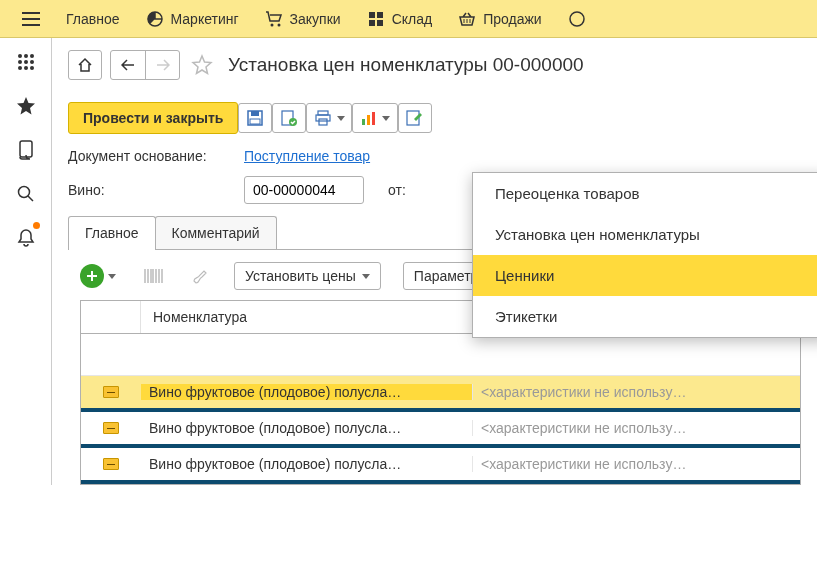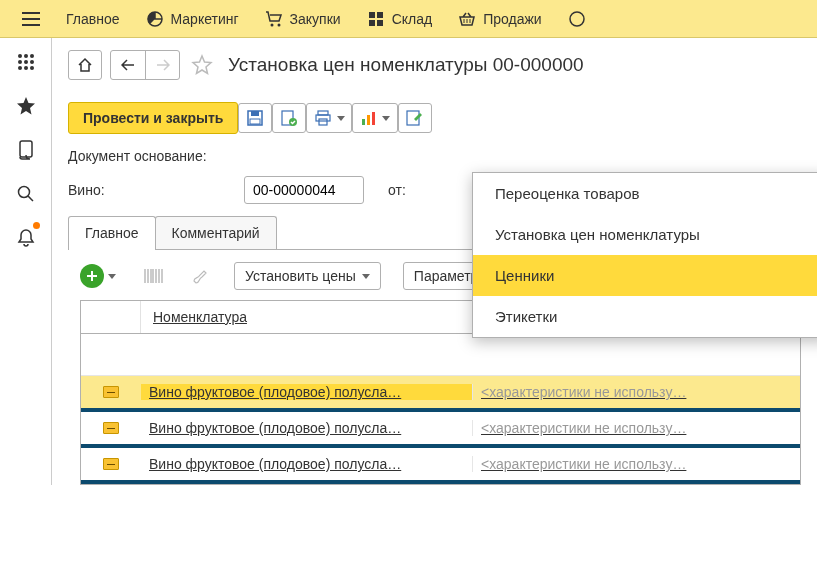--- a/index.html
+++ b/index.html
@@ -37,21 +37,21 @@
   .tab.active { background:#fff; position:relative; }
   .tab.active::after { content:''; position:absolute; left:0; right:0; bottom:-1px; height:2px; background:#fff; }
 
   .toolbar2 { display:flex; align-items:center; gap:22px; margin-left:12px; margin-bottom:10px; }
   .circle-add { width:24px; height:24px; background:#3aa32a; border-radius:50%; display:flex; align-items:center; justify-content:center; cursor:pointer; position:relative; }
   .circle-add::after { content:''; border-left:4px solid transparent; border-right:4px solid transparent; border-top:5px solid #666; position:absolute; right:-12px; }
   .tool-icn { width:24px; height:24px; display:flex; align-items:center; justify-content:center; cursor:pointer; border-radius:2px; }
   .btn-dd { border:1px solid #b0b0b0; height:28px; padding:0 10px; display:flex; align-items:center; gap:6px; cursor:pointer; border-radius:3px; background:#fff; font-size:14px; }
   .chev { border-left:4px solid transparent; border-right:4px solid transparent; border-top:5px solid #666; }
 
-  .table { border:1px solid #b0b0b0; margin-left:12px;text-decoration:underline; }
+  .table { border:1px solid #b0b0b0; margin-left:12px; }
   .th-row { display:flex; border-bottom:1px solid #b0b0b0; background:#fff; }
   .th { padding:8px 12px; font-size:14px; }
   .th1 { width:60px; border-right:1px solid #e2e2e2; }
   .th2 { width:332px; border-right:1px solid #b0b0b0; }
   .th3 { flex:1; }
   .spacer-row { height:42px; border-bottom:1px solid #e6e6e6; }
   .data-row { display:flex; align-items:center; height:36px; font-size:14px; border-bottom:4px solid #0c4a6e; }
   .data-row.sel { background:#fce98e; }
   .data-row.sel .cell2 { background:#ffda3c; }
   .data-row.sel .cell3 { background:#fce98e; }
@@ -234,20 +234,21 @@
       <div class="btn-sm">
         <svg width="18" height="16" viewBox="0 0 18 16">
             <rect x="1" y="1" width="12" height="14" fill="none" stroke="#3b6fb5" stroke-width="1.2"></rect>
             <path d="M10 11l6-6-2-2-6 6z" fill="#4caf50"></path>
           </svg>
       </div>
     </div>
 
     <div class="field-row">
       <span class="field-label">Документ основание:</span>
+      <span class="link">Поступление товар</span>
     </div>
 
     <div class="field-row">
       <span class="field-label">Вино:</span>
       <input class="txt-input" value="00-00000044" style="">
       <span>от:</span>
     </div>
 
     <div class="tabs-row">
       <div class="tab active"><span>Главное</span></div>

